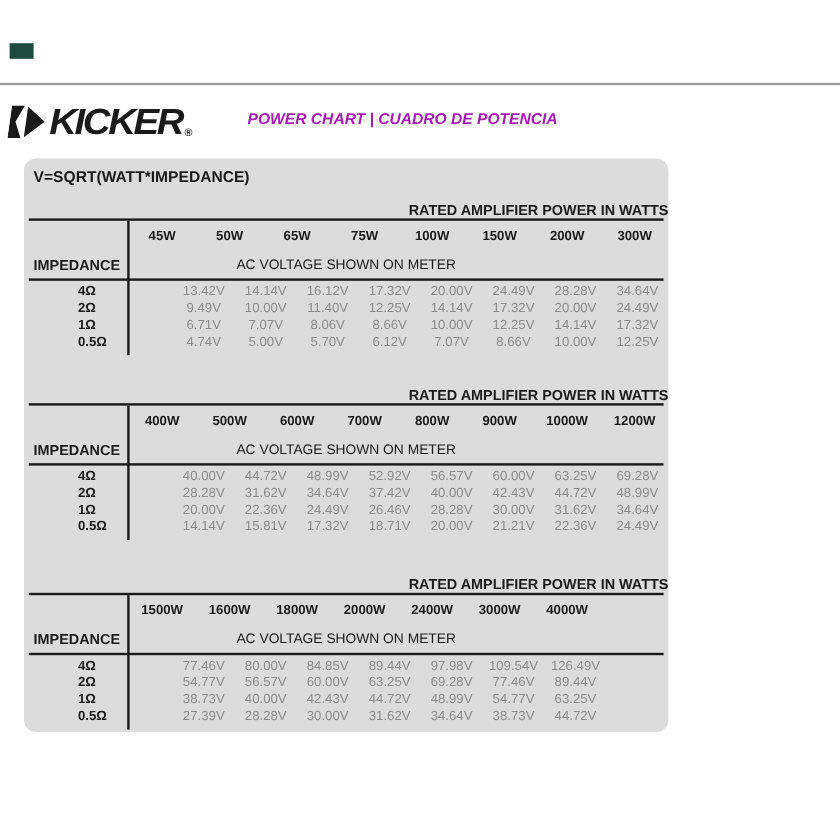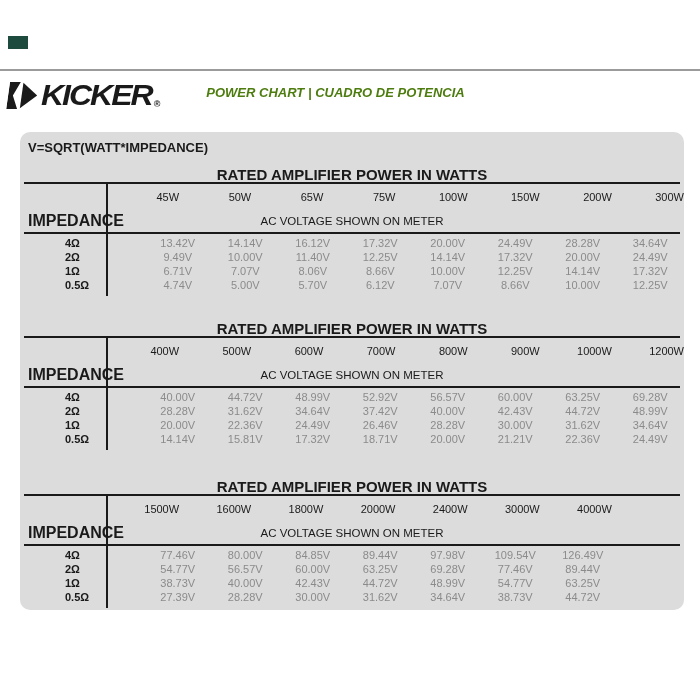--- a/index.html
+++ b/index.html
@@ -3,51 +3,51 @@
 <meta charset="utf-8">
 <style>
   html,body{margin:0;padding:0;}
   body{
     width:700px;height:700px;background:#ffffff;position:relative;overflow:hidden;
     font-family:"Liberation Sans",sans-serif;color:#1a1a1a;
   }
   .top-mark{position:absolute;left:8px;top:36px;width:20px;height:13px;background:#1d4b3e;}
   .top-divider{position:absolute;left:0;top:69px;width:700px;height:2px;background:#9b9b9b;}
 
-  .header{position:absolute;left:8px;top:78px;right:16px;display:flex;align-items:flex-start;}
+  .header{position:absolute;left:8px;top:84px;right:16px;display:flex;align-items:flex-start;}
   .logo{display:flex;align-items:flex-end;margin-top:4px;}
   .logo-emblem{display:inline-block;width:30px;height:27px;margin-right:3px;transform:skewX(-8deg);}
   .logo-word{
     font-weight:bold;font-style:italic;font-size:32px;line-height:27px;
     letter-spacing:-2px;transform:scaleY(0.95);color:#1a1a1a;
   }
   .logo-reg{font-size:9px;font-weight:bold;margin-left:2px;line-height:10px;}
   .header-titles{margin-left:46px;margin-top:7px;}
   .header-titles div{
-    font-weight:bold;font-style:italic;font-size:13px;line-height:15.5px;color:#4d7c0f;white-space:nowrap;
+    font-weight:bold;font-style:italic;font-size:13px;line-height:15.5px;color:#a21caf;white-space:nowrap;
   }
 
   .panel{
-    position:absolute;left:20px;top:132px;width:664px;height:478px;
+    position:absolute;left:20px;top:132px;width:537px;height:478px;
     background:#dcdcdc;border-radius:10px;box-sizing:border-box;padding-top:8px;
   }
   .formula{font-weight:bold;font-size:13px;padding-left:8px;height:16px;line-height:16px;}
 
   .tbl{margin-top:12px;}
   .tbl + .tbl{margin-top:26px;}
   .tbl:last-child{margin-top:30px;}
-  .tbl-title{text-align:center;font-weight:bold;font-size:15px;height:14px;line-height:14px;}
+  .tbl-title{text-align:right;font-weight:bold;font-size:12px;height:14px;line-height:14px;}
   .rule{height:2px;background:#1a1a1a;margin:0 4px;}
   .tbl-body{position:relative;padding-bottom:4px;}
   .vline{position:absolute;left:86px;top:0;bottom:0;width:2px;background:#1a1a1a;}
   .grid-row{display:grid;grid-template-columns:87px repeat(8,1fr);}
   .watts-row{height:26px;line-height:26px;}
-  .watt-cell{text-align:right;font-weight:normal;font-size:11px;}
+  .watt-cell{text-align:center;font-weight:bold;font-size:11px;}
   .ac-row{position:relative;height:22px;line-height:22px;}
-  .impedance-label{position:absolute;left:8px;top:0;font-weight:bold;font-size:16px;}
+  .impedance-label{position:absolute;left:8px;top:0;font-weight:bold;font-size:12px;}
   .ac-label{position:absolute;left:0;right:0;top:0;text-align:center;font-weight:normal;font-size:11.5px;}
   .data-row{height:14px;line-height:14px;}
   .data-rows{padding-top:2px;padding-left:37px;}
   .imp-cell{padding-left:8px;font-weight:bold;font-size:11px;}
   .val-cell{text-align:center;font-size:11px;color:#8b8b8b;}
 </style>
 </head>
 <body>
 
 <div class="top-mark"></div>

